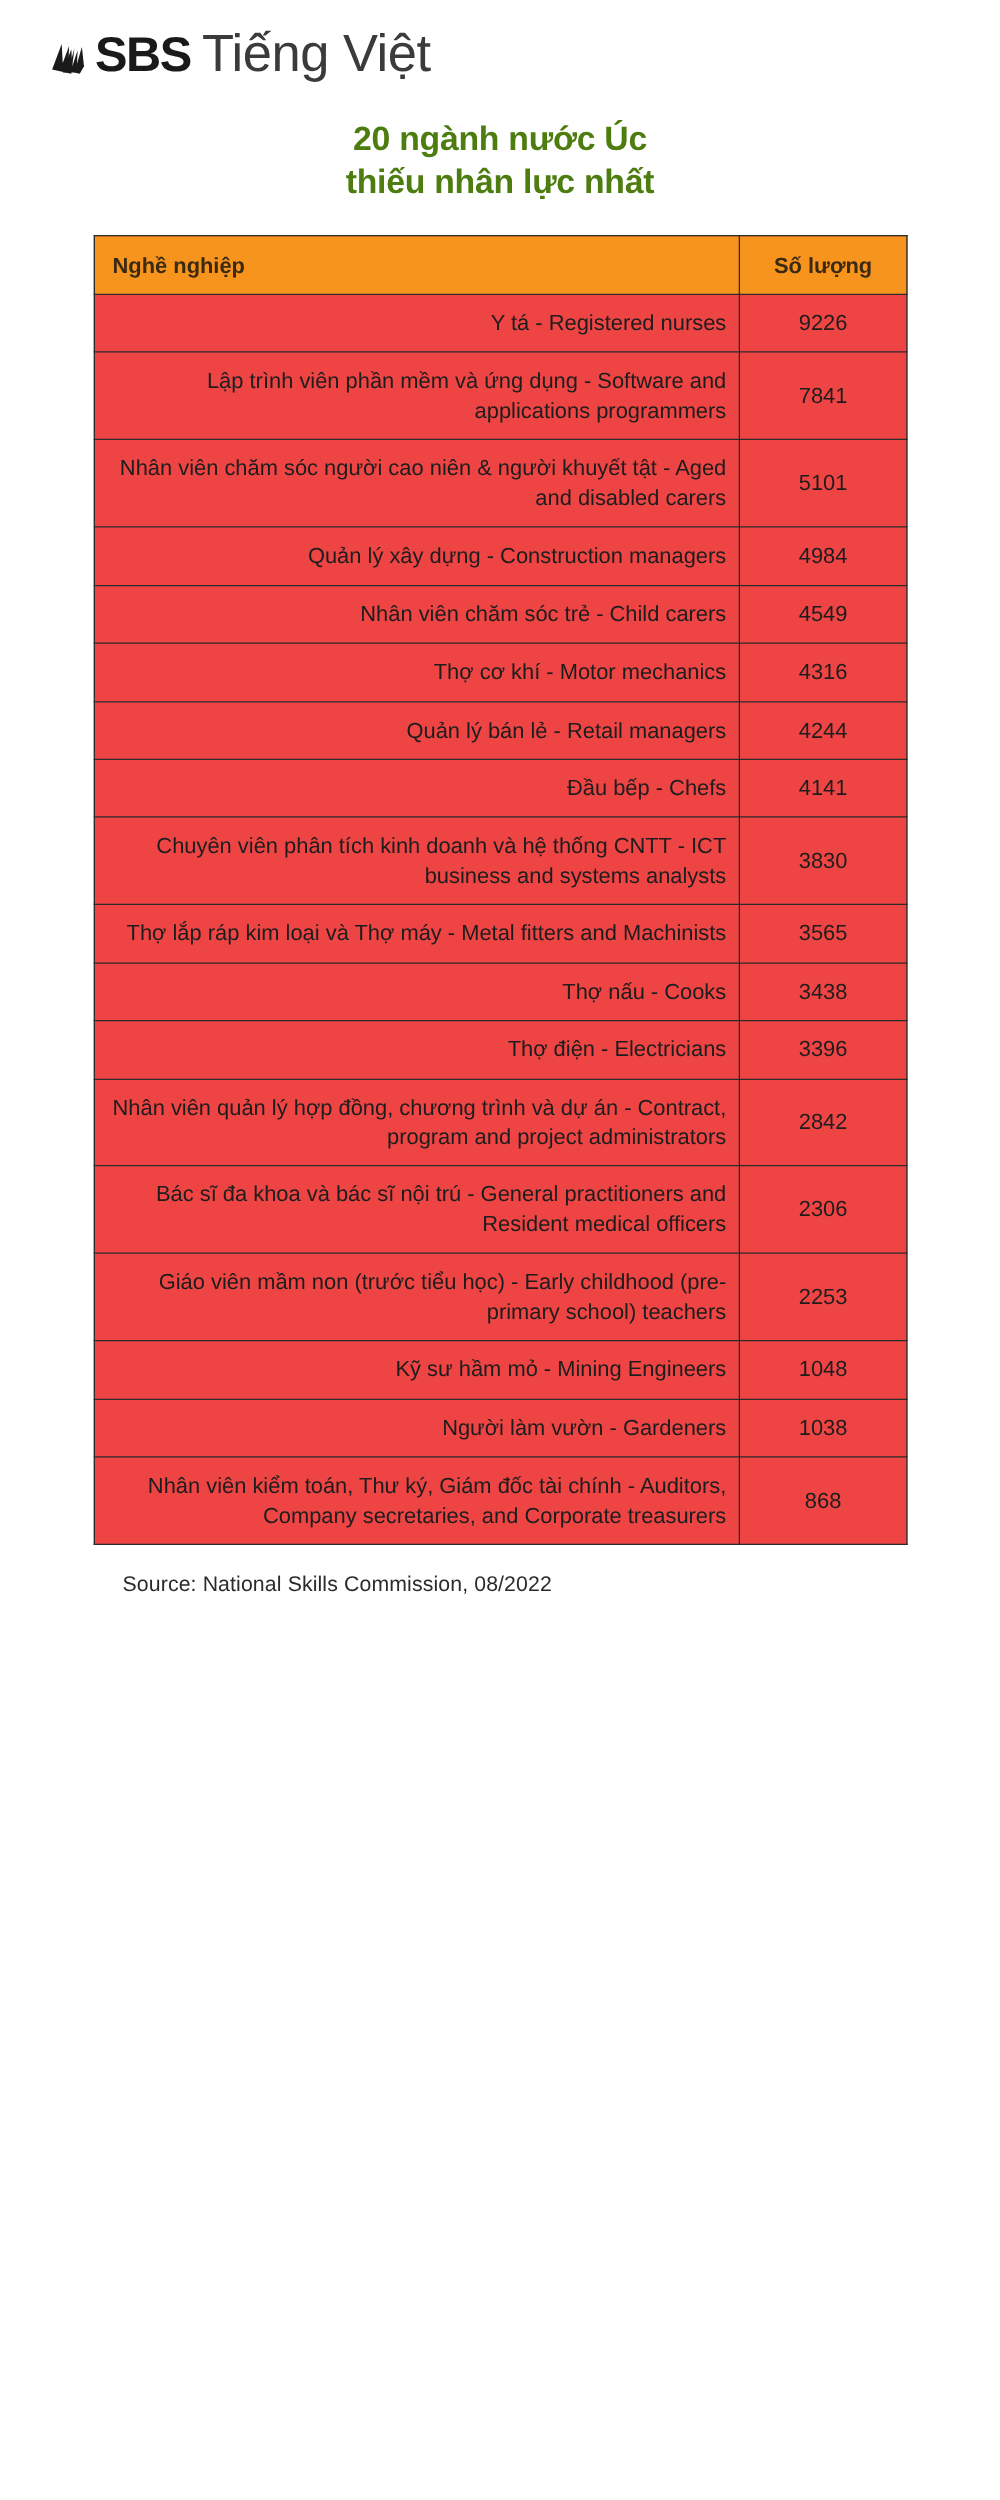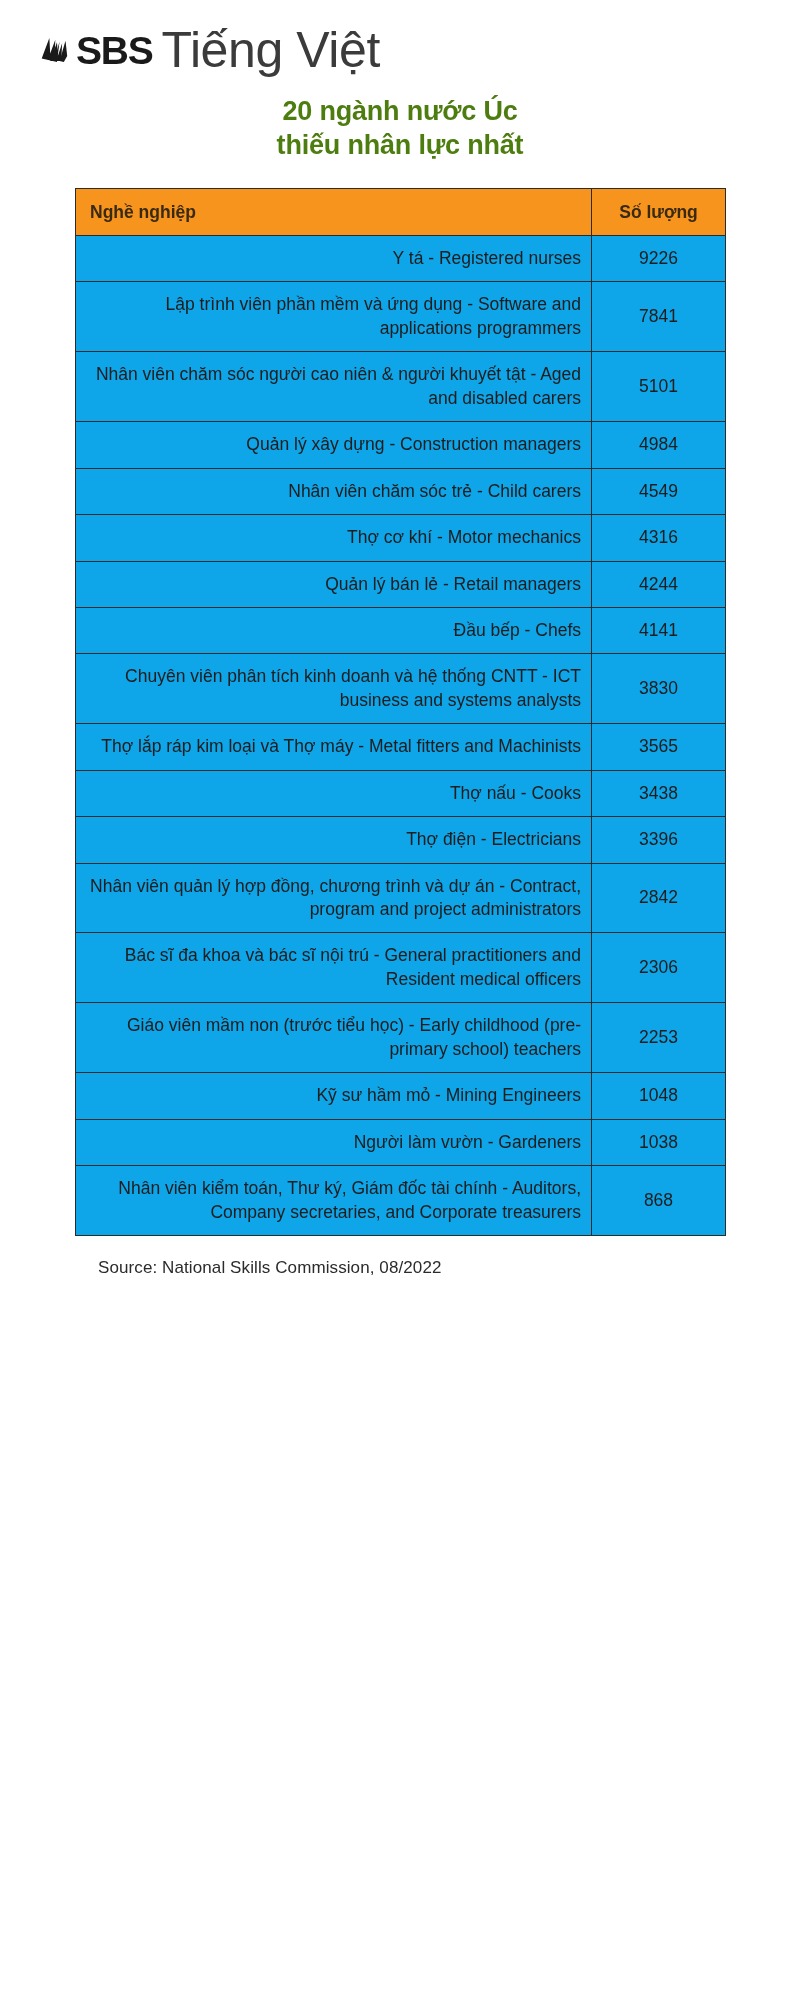--- a/index.html
+++ b/index.html
@@ -21,21 +21,21 @@
     width: 800px;
     height: 2000px;
     box-sizing: border-box;
     padding: 0;
     position: relative;
   }
 
   
   .masthead {
     display: flex;
-    align-items: center;
+    align-items: flex-end;
     padding: 36px 0 0 40px;
     height: 64px;
     box-sizing: border-box;
   }
   .sbs-burst {
     width: 34px;
     height: 34px;
     margin-right: 2px;
     display: block;
     flex: 0 0 auto;
@@ -44,21 +44,21 @@
     font-family: "Liberation Sans", "DejaVu Sans", sans-serif;
     font-weight: 700;
     font-size: 39px;
     letter-spacing: -1.2px;
     color: #1a1a1a;
     line-height: 1;
   }
   .sbs-sub {
     font-family: "Liberation Sans", "DejaVu Sans", sans-serif;
     font-weight: 400;
-    font-size: 50px;
+    font-size: 42px;
     letter-spacing: -0.4px;
     color: #3b3b3b;
     line-height: 1;
     margin-left: 9px;
   }
 
   
   .title-block {
     text-align: center;
     margin: 30px 0 0 0;
@@ -76,21 +76,21 @@
 
   
   .table-wrap {
     margin: 26px auto 0 auto;
     width: 650px;
   }
   table.jobs {
     border-collapse: collapse;
     width: 650px;
     table-layout: fixed;
-    background: #0ea5e9;
+    background: #ef4444;
   }
   table.jobs col.c-job   { width: 516px; }
   table.jobs col.c-count { width: 134px; }
 
   table.jobs th,
   table.jobs td {
     border: 1px solid #2b2b2b;
     padding: 0;
     vertical-align: middle;
   }

